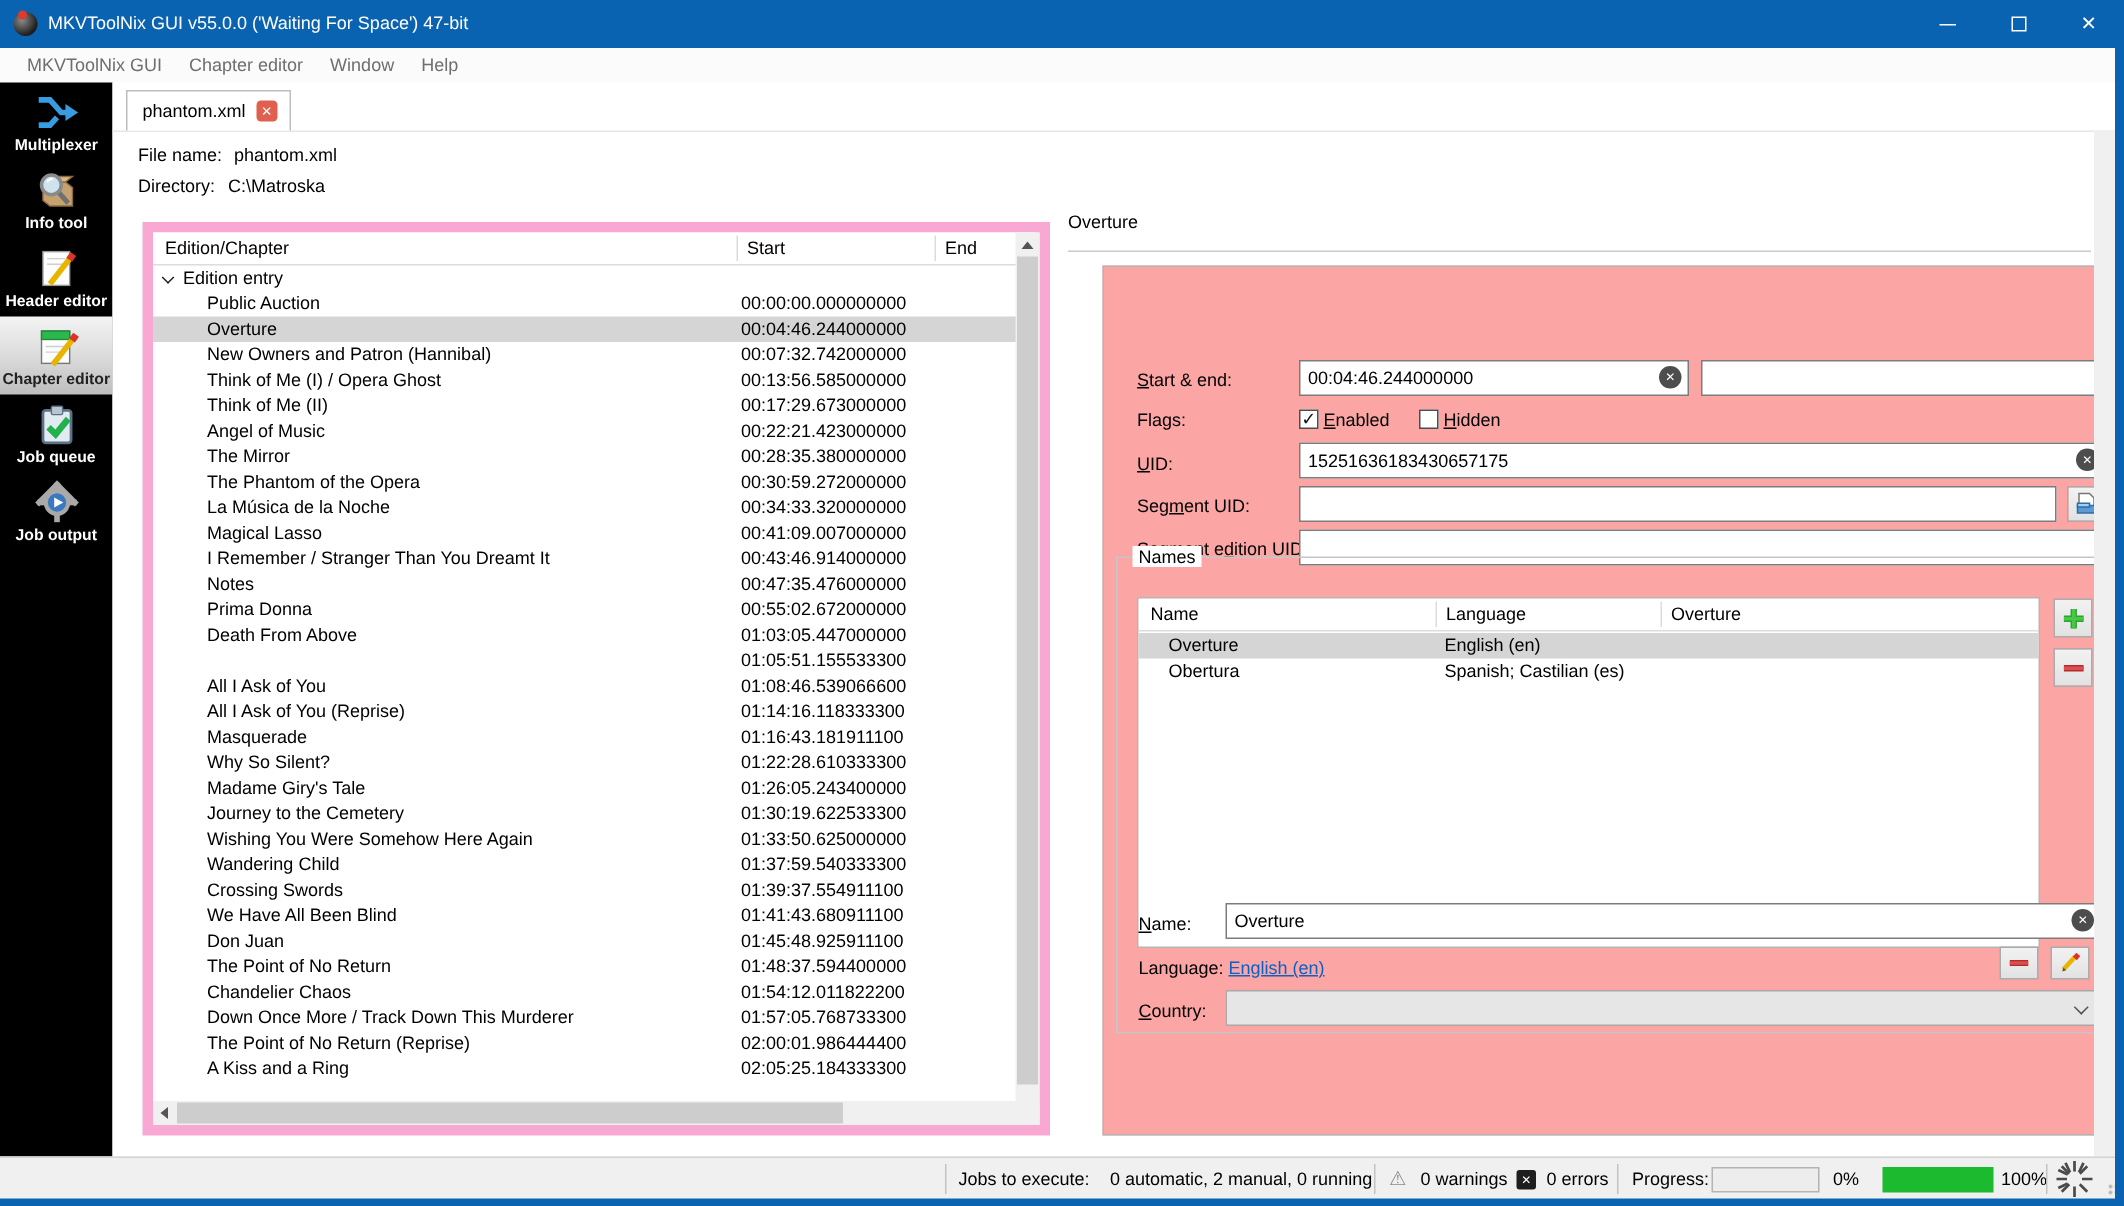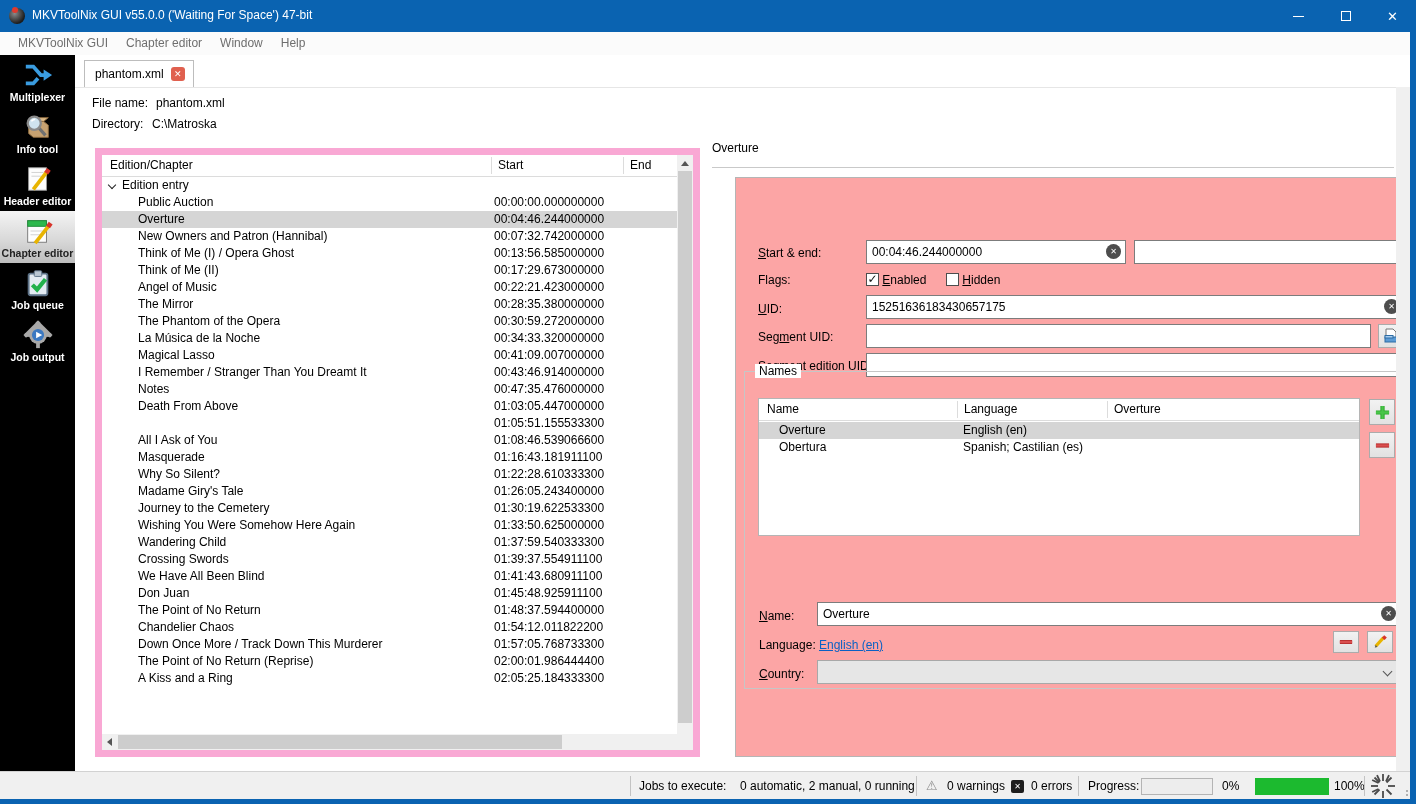--- a/index.html
+++ b/index.html
@@ -82,21 +82,21 @@
   .field input { width:100%; height:100%; border:1px solid #7c7c7c; padding:1px 22px 1px 5px; font:12px "Liberation Sans","DejaVu Sans",sans-serif; background:#fff; }
   .field input.noclear { padding-right:5px; }
   .clear-btn { position:absolute; right:5px; top:4px; width:15px; height:15px; border-radius:50%; background:#4d4d4d; color:#fff;
     font-size:8px; font-weight:bold; display:flex; align-items:center; justify-content:center; line-height:1; }
   .cb { display:inline-block; width:13px; height:13px; border:1px solid #4d4d4d; background:#fff; vertical-align:-2px; position:relative; }
   .cb.checked::after { content:"\2713"; position:absolute; left:0.5px; top:-2px; font-size:12px; color:#111; }
   .toolbtn { position:absolute; width:26px; height:24px; background:linear-gradient(180deg,#f2f2f2,#e2e2e2); border:1px solid #ababab;
     display:flex; align-items:center; justify-content:center; }
   .groupbox { position:absolute; left:8px; top:193px; width:658px; height:318px; border:1px solid #c6c6c6; }
   .group-label { position:absolute; left:10px; top:-8px; background:#fff; padding:0 4px; }
-  .ntable { position:absolute; left:13px; top:26px; width:602px; height:138px; border:1px solid #b5b5b5; background:#fff; }
+  .ntable { position:absolute; left:13px; top:26px; width:602px; height:234px; border:1px solid #b5b5b5; background:#fff; }
   .ntable-header { position:absolute; left:0; top:0; width:600px; height:22px; border-bottom:1px solid #dcdcdc; }
   .nrow { position:relative; height:17px; line-height:17px; width:600px; }
   .nrow.selected { background:#d5d5d5; }
   .nrow .c0 { position:absolute; left:20px; } .nrow .c1 { position:absolute; left:204px; } .nrow .c2 { position:absolute; left:354px; }
   .link { color:#0b61c4; text-decoration:underline; }
   .combo { position:absolute; height:24px; background:#e6e6e6; border:1px solid #a8a8a8; }
   .combo .chev { position:absolute; right:9px; top:7px; width:7px; height:7px; border-right:1.5px solid #555; border-bottom:1.5px solid #555; transform:rotate(45deg); }
 
   
   .statusbar { position:absolute; left:0; top:771px; width:1416px; height:28px; background:#f0f0f0; border-top:1px solid #d2d2d2; }
@@ -296,36 +296,44 @@
             <div class="trow">
               <span class="nm">I Remember / Stranger Than You Dreamt It</span>
               <span class="st">00:43:46.914000000</span>
             </div>
 
             <div class="trow">
               <span class="nm">Notes</span>
               <span class="st">00:47:35.476000000</span>
             </div>
 
+            <div class="trow">
+              <span class="nm">Prima Donna</span>
+              <span class="st">00:55:02.672000000</span>
+            </div>
 
 
             <div class="trow">
               <span class="nm">Death From Above</span>
               <span class="st">01:03:05.447000000</span>
             </div>
 
             <div class="trow">
               <span class="st">01:05:51.155533300</span>
             </div>
 
             <div class="trow">
               <span class="nm">All I Ask of You</span>
               <span class="st">01:08:46.539066600</span>
             </div>
 
+            <div class="trow">
+              <span class="nm">All I Ask of You (Reprise)</span>
+              <span class="st">01:14:16.118333300</span>
+            </div>
 
             <div class="trow">
               <span class="nm">Masquerade</span>
               <span class="st">01:16:43.181911100</span>
             </div>
 
             <div class="trow">
               <span class="nm">Why So Silent?</span>
               <span class="st">01:22:28.610333300</span>
             </div>

